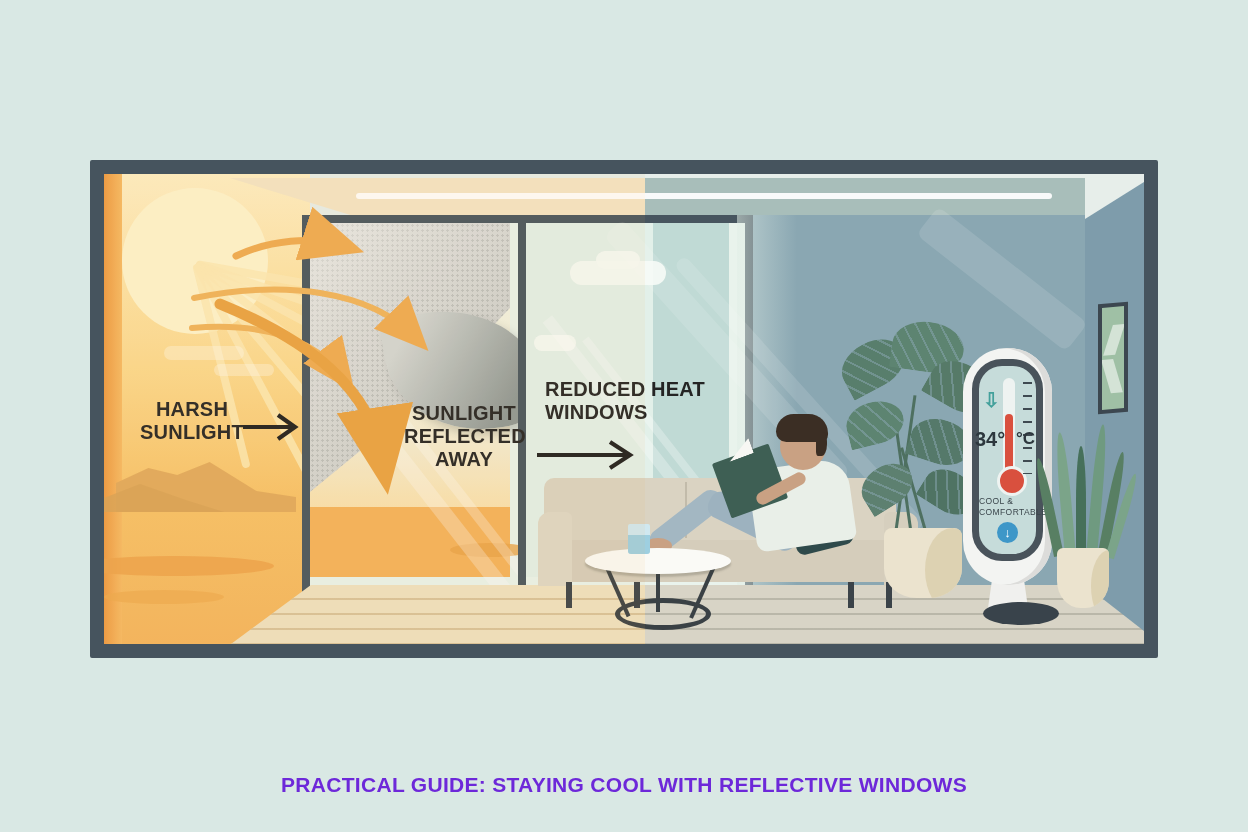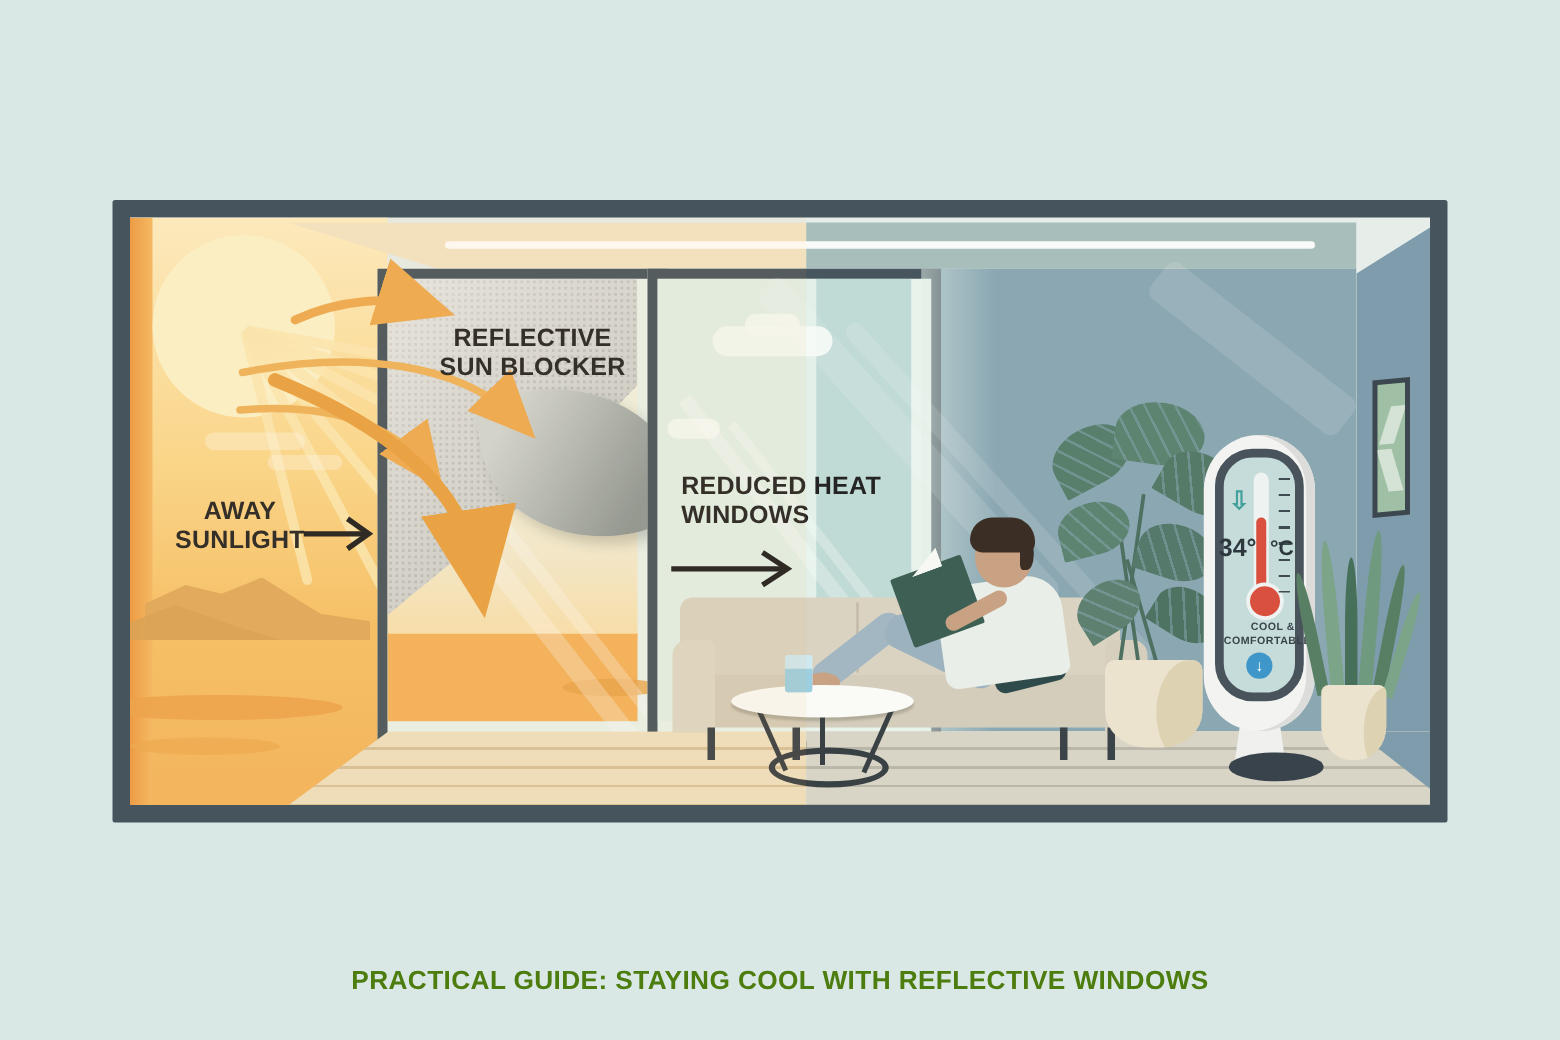--- a/index.html
+++ b/index.html
@@ -120,22 +120,22 @@
   .thermo-screen{position:absolute;left:9px;top:11px;width:57px;height:188px;background:#c6dcda;
     border:7px solid #49535b;border-radius:30px;}
   .tube{position:absolute;left:24px;top:12px;width:12px;height:102px;background:#eef3f1;border-radius:6px;}
   .mercury{position:absolute;left:26px;top:48px;width:8px;height:62px;background:#d9503e;border-radius:4px;}
   .bulb{position:absolute;left:18px;top:100px;width:24px;height:24px;background:#d9503e;border:3px solid #eef3f1;border-radius:50%;}
   .ticks{position:absolute;left:44px;top:16px;width:9px;height:92px;
     background:repeating-linear-gradient(180deg,#3f4a51 0 2px,transparent 2px 13px);}
   .teal-arrow{position:absolute;left:4px;top:22px;font-size:20px;color:#43a09b;font-weight:700;}
   .temp-num{position:absolute;left:-4px;top:62px;width:30px;text-align:right;font-size:20px;font-weight:700;color:#2d383e;}
   .temp-unit{position:absolute;left:37px;top:63px;font-size:17px;font-weight:700;color:#2d383e;}
-  .thermo-status{position:absolute;left:0;top:130px;width:57px;text-align:right;
-    font-size:8.5px;font-weight:700;letter-spacing:.4px;color:#3a454b;line-height:1.35;}
+  .thermo-status{position:absolute;left:0;top:130px;width:57px;text-align:left;
+    font-size:8.5px;font-weight:400;letter-spacing:.4px;color:#3a454b;line-height:1.35;}
   .badge{position:absolute;left:18px;top:156px;width:21px;height:21px;border-radius:50%;background:#3e97c8;
     color:#fff;font-size:13px;font-weight:700;text-align:center;line-height:21px;}
   .thermo-stem{left:884px;top:400px;width:40px;height:34px;background:#f0f0ee;
     clip-path:polygon(12% 0,88% 0,100% 100%,0 100%);}
   .thermo-base{left:879px;top:428px;width:76px;height:23px;background:#39434b;border-radius:50%;}
 
   
   .pic-frame{left:994px;top:129px;width:30px;height:110px;background:#3c4750;transform:skewY(-5deg);padding:0;}
   .pic-art{position:absolute;left:4px;top:4px;right:4px;bottom:4px;background:#9fc0a5;overflow:hidden;}
   .pic-shape{position:absolute;background:rgba(255,255,255,.55);}
@@ -143,21 +143,21 @@
   
   .lbl{color:#242424;font-weight:700;line-height:1.16;letter-spacing:.2px;}
   .lbl-harsh{left:26px;top:224px;width:124px;font-size:20px;text-align:center;}
   .lbl-film{left:240px;top:86px;width:164px;font-size:20px;text-align:center;}
   .lbl-refl{left:300px;top:228px;width:120px;font-size:20px;text-align:center;}
   .lbl-heat{left:441px;top:204px;width:178px;font-size:20px;text-align:left;}
 
   .warm-overlay{left:0;top:0;width:541px;height:470px;background:rgba(246,183,90,.08);pointer-events:none;}
 
   .caption{left:0;top:773px;width:1248px;text-align:center;
-    font-size:21px;font-weight:700;color:#4d7c0f;letter-spacing:.3px;}
+    font-size:21px;font-weight:700;color:#6d28d9;letter-spacing:.3px;}
 
   svg.arrows{position:absolute;left:0;top:0;width:1040px;height:470px;}
 </style>
 </head>
 <body>
 
 <div class="abs frame">
   <div class="scene">
 
     <div class="abs outdoor">
@@ -313,21 +313,21 @@
       <g stroke="#1f1f1f" stroke-width="4.2" fill="none" stroke-linecap="butt">
         <path d="M139,253 H190"></path>
           <path d="M174,241 L191,253 L174,265"></path>
       </g>
       <g stroke="#1f1f1f" stroke-width="4.2" fill="none" stroke-linecap="butt">
         <path d="M433,281 H524"></path>
           <path d="M506,268 L526,281 L506,294"></path>
       </g>
     </svg>
 
-    <div class="abs lbl lbl-harsh">AWAY SUNLIGHT</div>
-    <div class="abs lbl lbl-film">REFLECTIVE SUN BLOCKER</div>
+    <div class="abs lbl lbl-harsh">HARSH SUNLIGHT</div>
+    <div class="abs lbl lbl-refl">SUNLIGHT REFLECTED AWAY</div>
     <div class="abs lbl lbl-heat">REDUCED HEAT WINDOWS</div>
 
     <div class="abs warm-overlay"></div>
   </div>
 </div>
 
 <div class="abs caption">PRACTICAL GUIDE: STAYING COOL WITH REFLECTIVE WINDOWS</div>
 
 </body></html>

